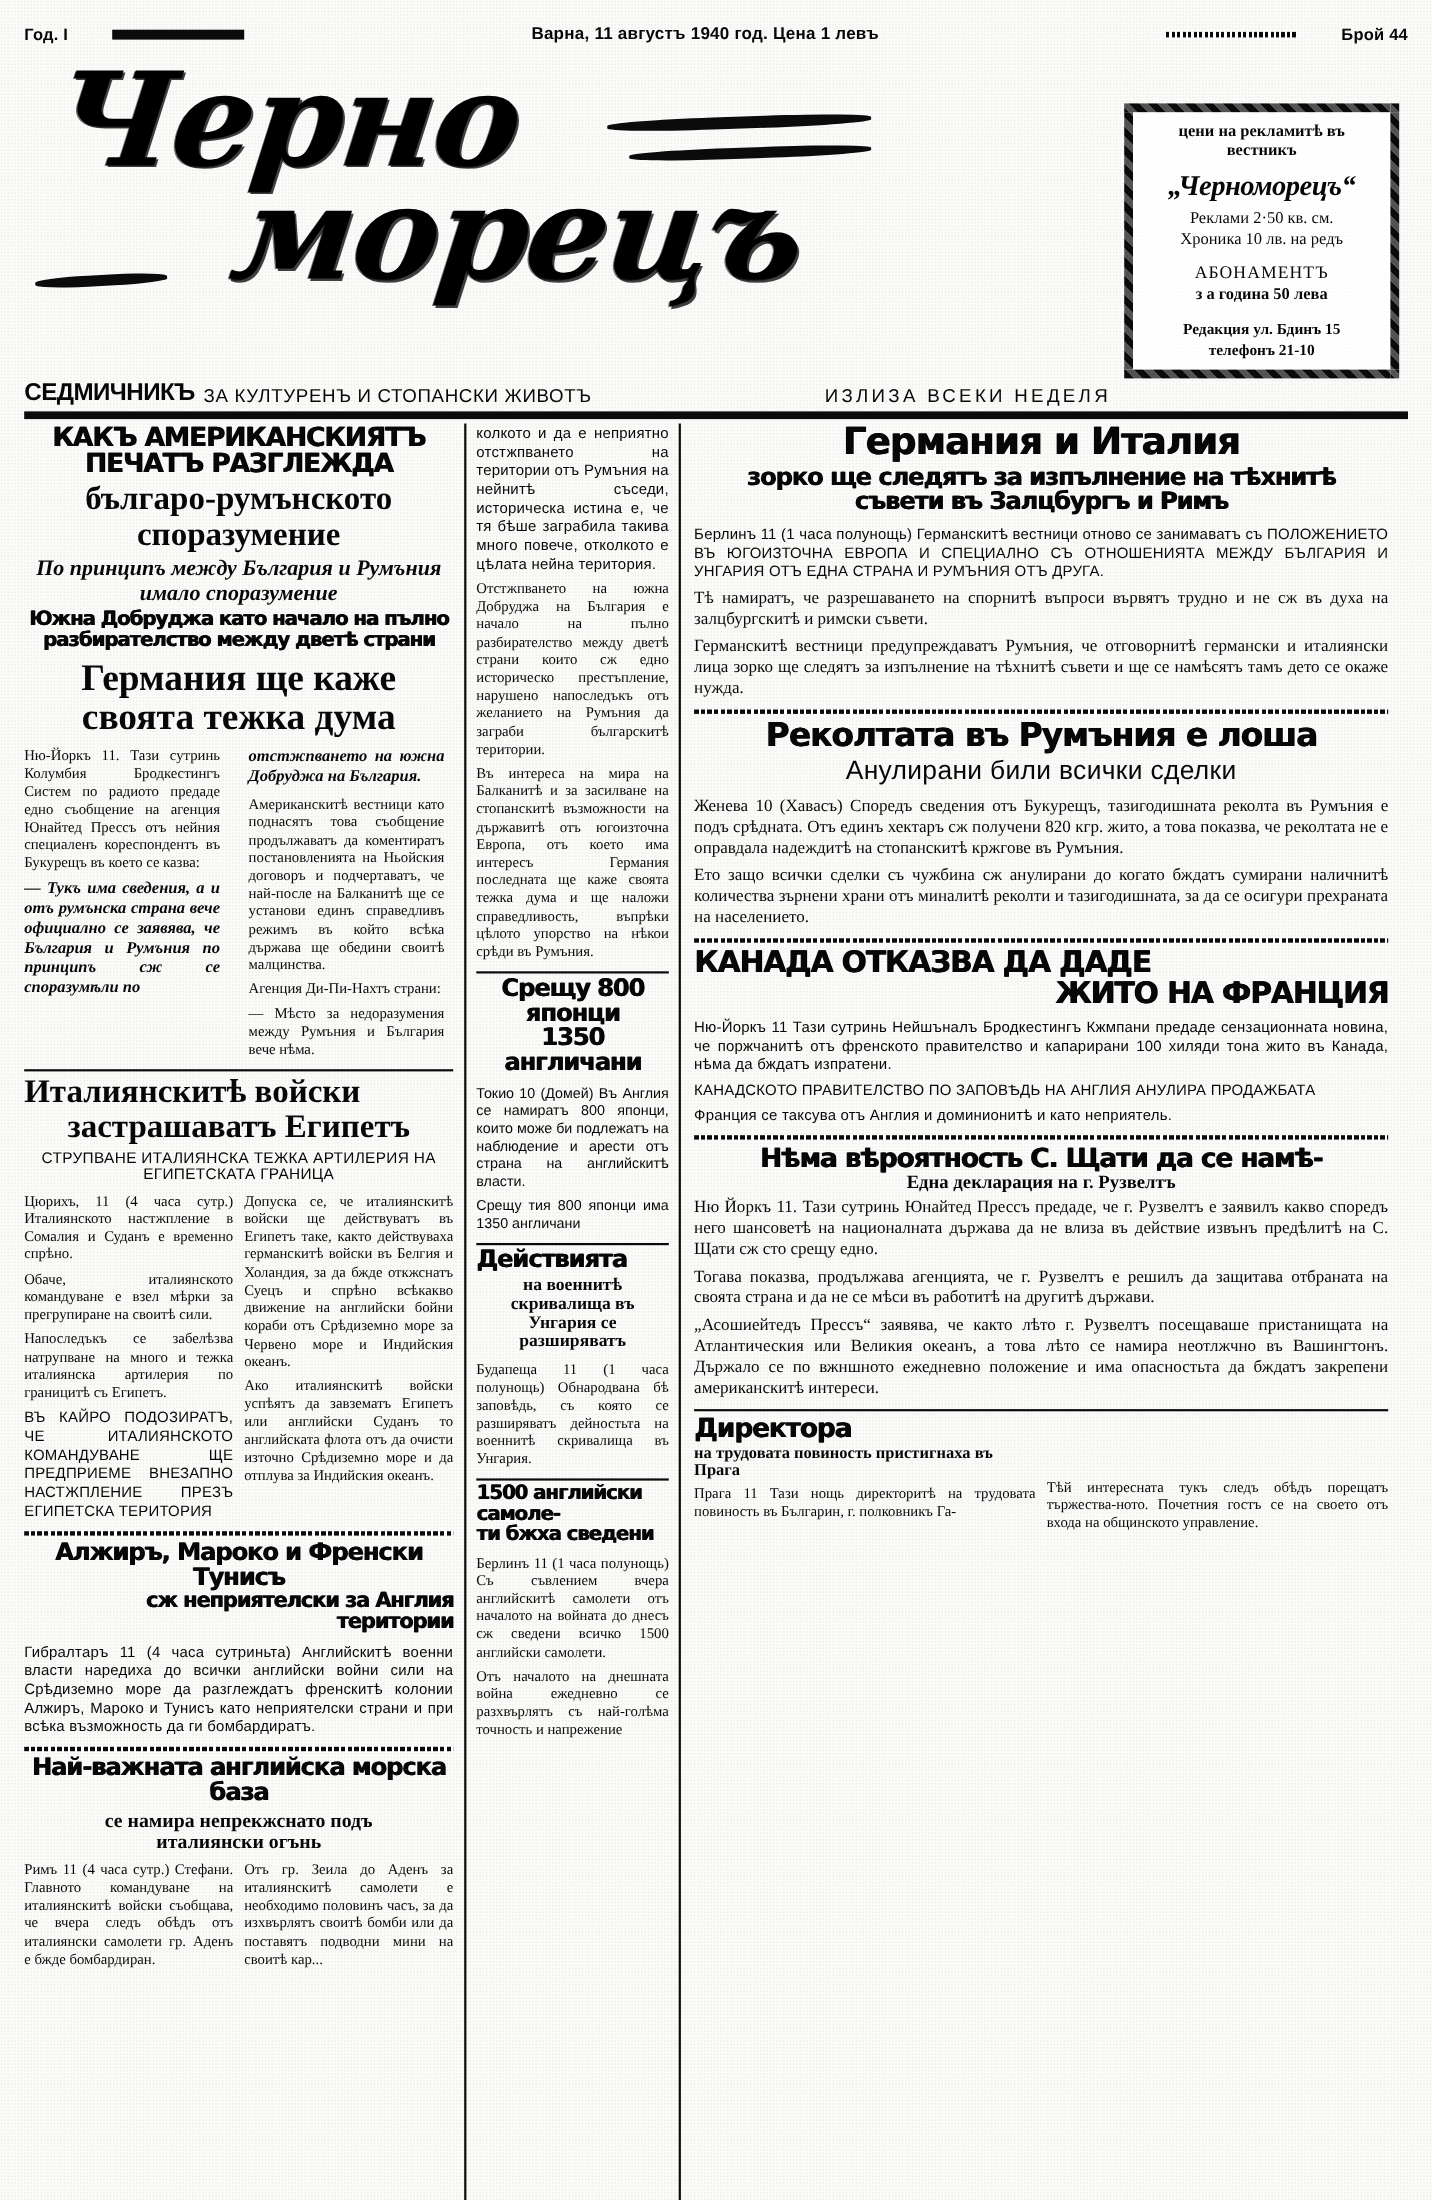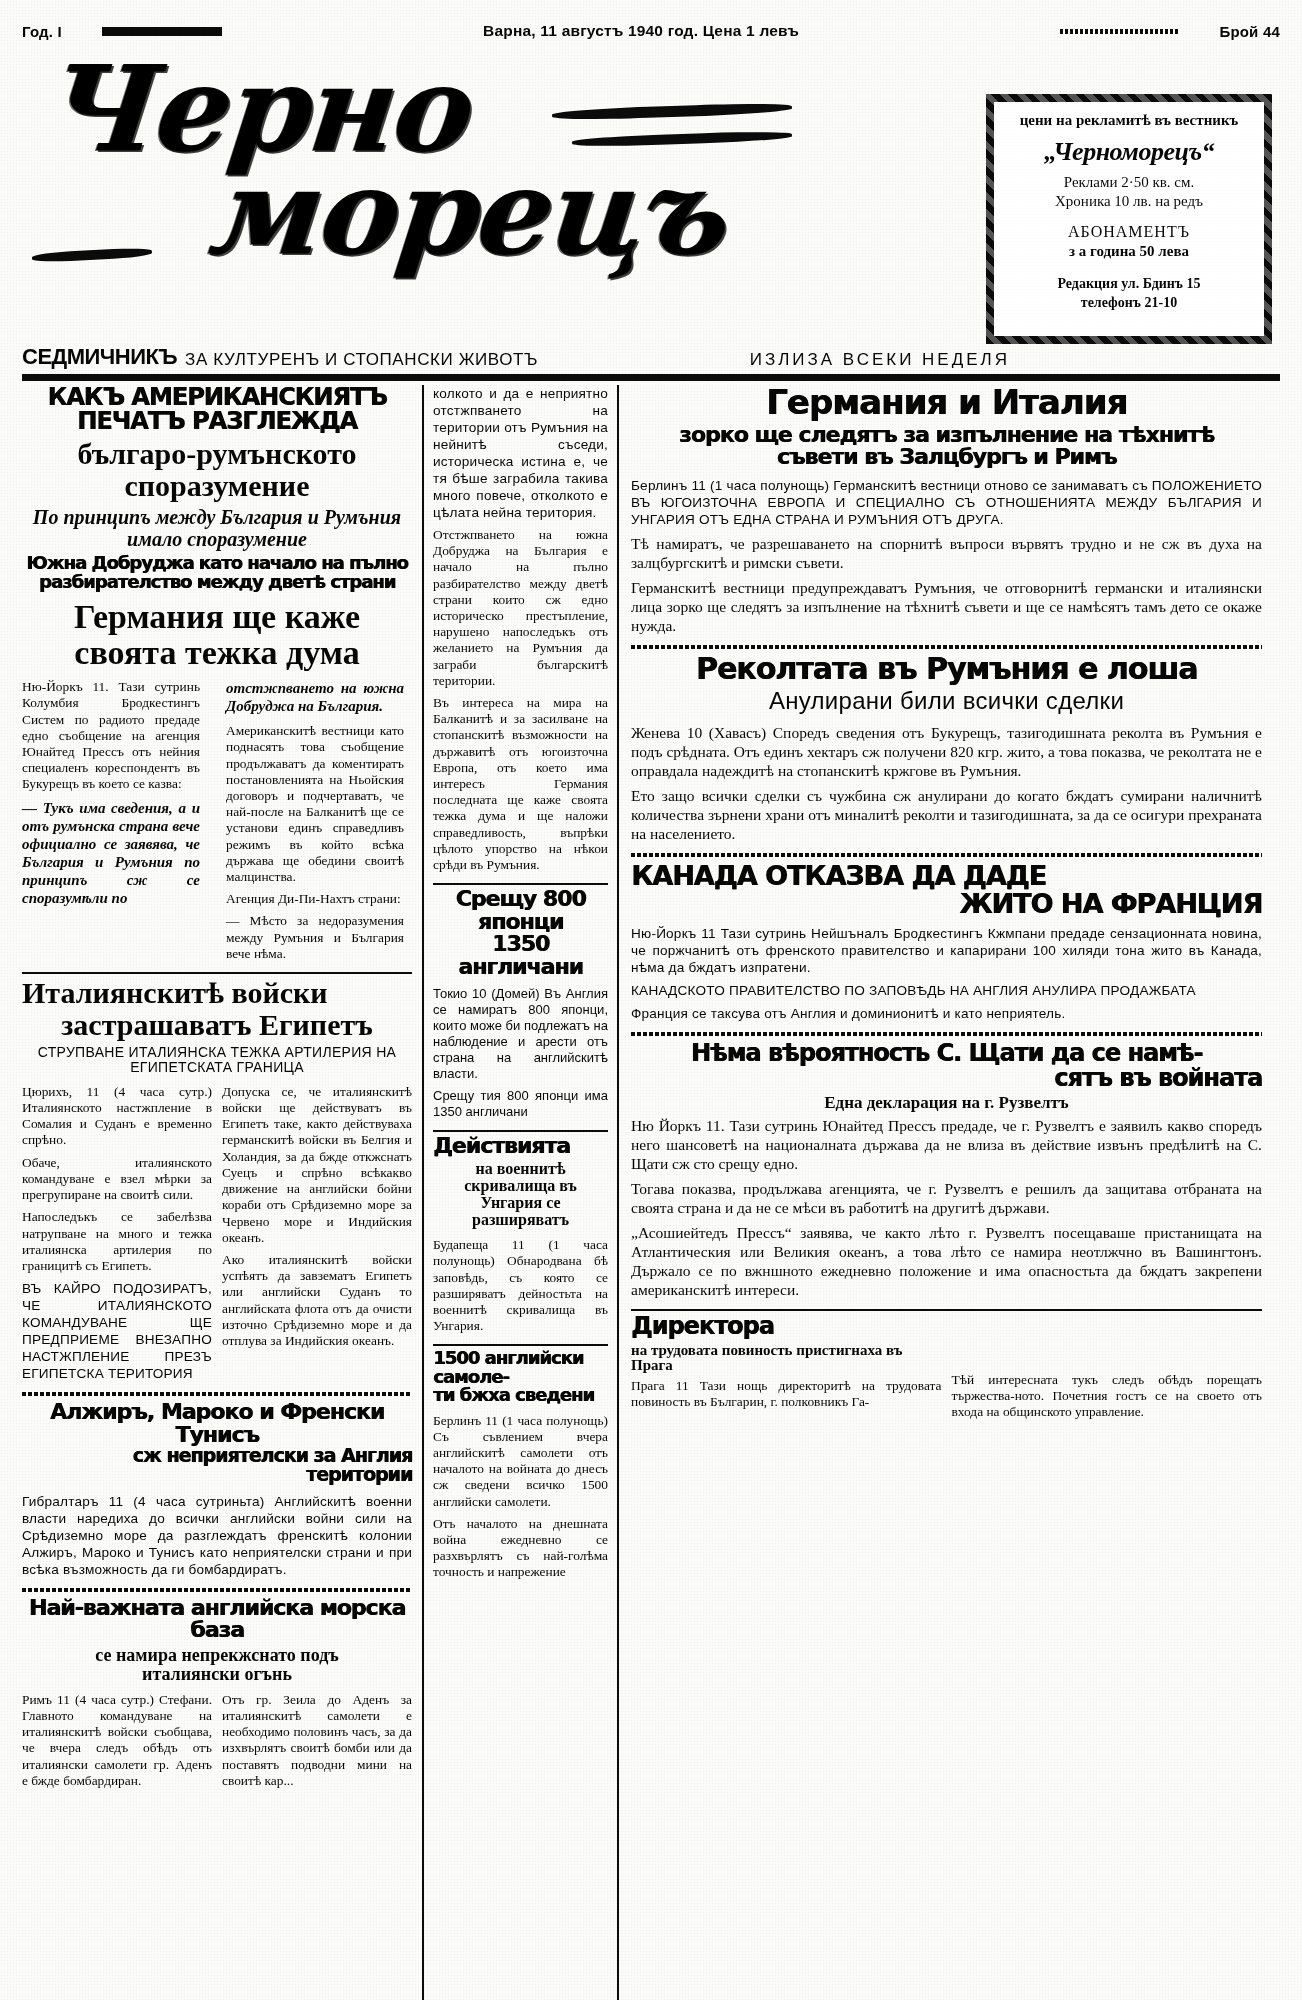--- a/index.html
+++ b/index.html
@@ -43,21 +43,21 @@
   .logo .wave { position:absolute; }
   .logo .w1 { left:520px; top:52px; width:240px; height:11px; background:#111;
               border-radius:40%; transform:rotate(-2deg); }
   .logo .w2 { left:540px; top:80px; width:220px; height:10px; background:#111;
               border-radius:40%; transform:rotate(-2deg); }
   .logo .tail { position:absolute; left:0px; top:196px; width:120px; height:10px;
                 background:#111; border-radius:40%; transform:rotate(-3deg);}
 
   
   .adbox {
-    position:absolute; right:8px; top:48px; width:286px; height:250px;
+    position:absolute; right:8px; top:48px; width:250px; height:250px;
     border:8px solid #111; background:#fff;
     border-image: repeating-linear-gradient(45deg,#111 0 6px,#555 6px 12px) 8;
     padding:10px 8px 8px 8px; text-align:center;
     font-family:"Liberation Serif", serif;
     margin-left:23px;
   }
   .adbox .ad-l1 { font-weight:700; font-size:15px; line-height:17px; }
   .adbox .ad-brand { font-style:italic; font-weight:700; font-size:26px; margin:8px 0 6px; letter-spacing:-.5px;}
   .adbox .ad-p { font-size:15px; line-height:19px; font-weight:400; }
   .adbox .ad-sub { font-size:16px; letter-spacing:1px; margin-top:12px; font-weight:400;}
@@ -255,21 +255,20 @@
 
       <div class="hr-orn mt10"></div>
       <div class="hl-black t27" style="text-align:left">КАНАДА ОТКАЗВА ДА ДАДЕ</div>
       <div class="hl-black t27 mb8" style="text-align:right">ЖИТО НА ФРАНЦИЯ</div>
       <div class="bt caps">Ню-Йоркъ 11 Тази сутринь Нейшъналъ Бродкестингъ Кжмпани предаде сензационната новина, че поржчанитѣ отъ френското правителство и капарирани 100 хиляди тона жито въ Канада, нѣма да бждатъ изпратени.</div>
       <div class="bt caps mt6">КАНАДСКОТО ПРАВИТЕЛСТВО ПО ЗАПОВѢДЬ НА АНГЛИЯ АНУЛИРА ПРОДАЖБАТА</div>
       <div class="bt caps mt6">Франция се таксува отъ Англия и доминионитѣ и като неприятель.</div>
 
       <div class="hr-orn mt10"></div>
       <div class="hl-black t24">Нѣма вѣроятность С. Щати да се намѣ-</div>
-      <div class="hl-black t24 mb4" style="text-align:right">сятъ въ войната</div>
       <div class="hl-serif t17 mb4">Една декларация на г. Рузвелтъ</div>
       <div class="bt big">Ню Йоркъ 11. Тази сутринь Юнайтед Прессъ предаде, че г. Рузвелтъ е заявилъ какво споредъ него шансоветѣ на националната държава да не влиза въ действие извънъ предѣлитѣ на С. Щати сж сто срещу едно.</div>
       <div class="bt big mt6">Тогава показва, продължава агенцията, че г. Рузвелтъ е решилъ да защитава отбраната на своята страна и да не се мѣси въ работитѣ на другитѣ държави.</div>
       <div class="bt big mt6">„Асошиейтедъ Прессъ“ заявява, че както лѣто г. Рузвелтъ посещаваше пристанищата на Атлантическия или Великия океанъ, а това лѣто се намира неотлжчно въ Вашингтонъ. Държало се по вжншното ежедневно положение и има опасностьта да бждатъ закрепени американскитѣ интереси.</div>
 
       <div class="hr-thin mt10"></div>
       <div class="two">
         <div>
           <div class="hl-black t24 mb4" style="text-align:left">Директора</div>
           <div class="hl-serif t15 mb4" style="text-align:left">на трудовата повиность пристигнаха въ Прага</div>

